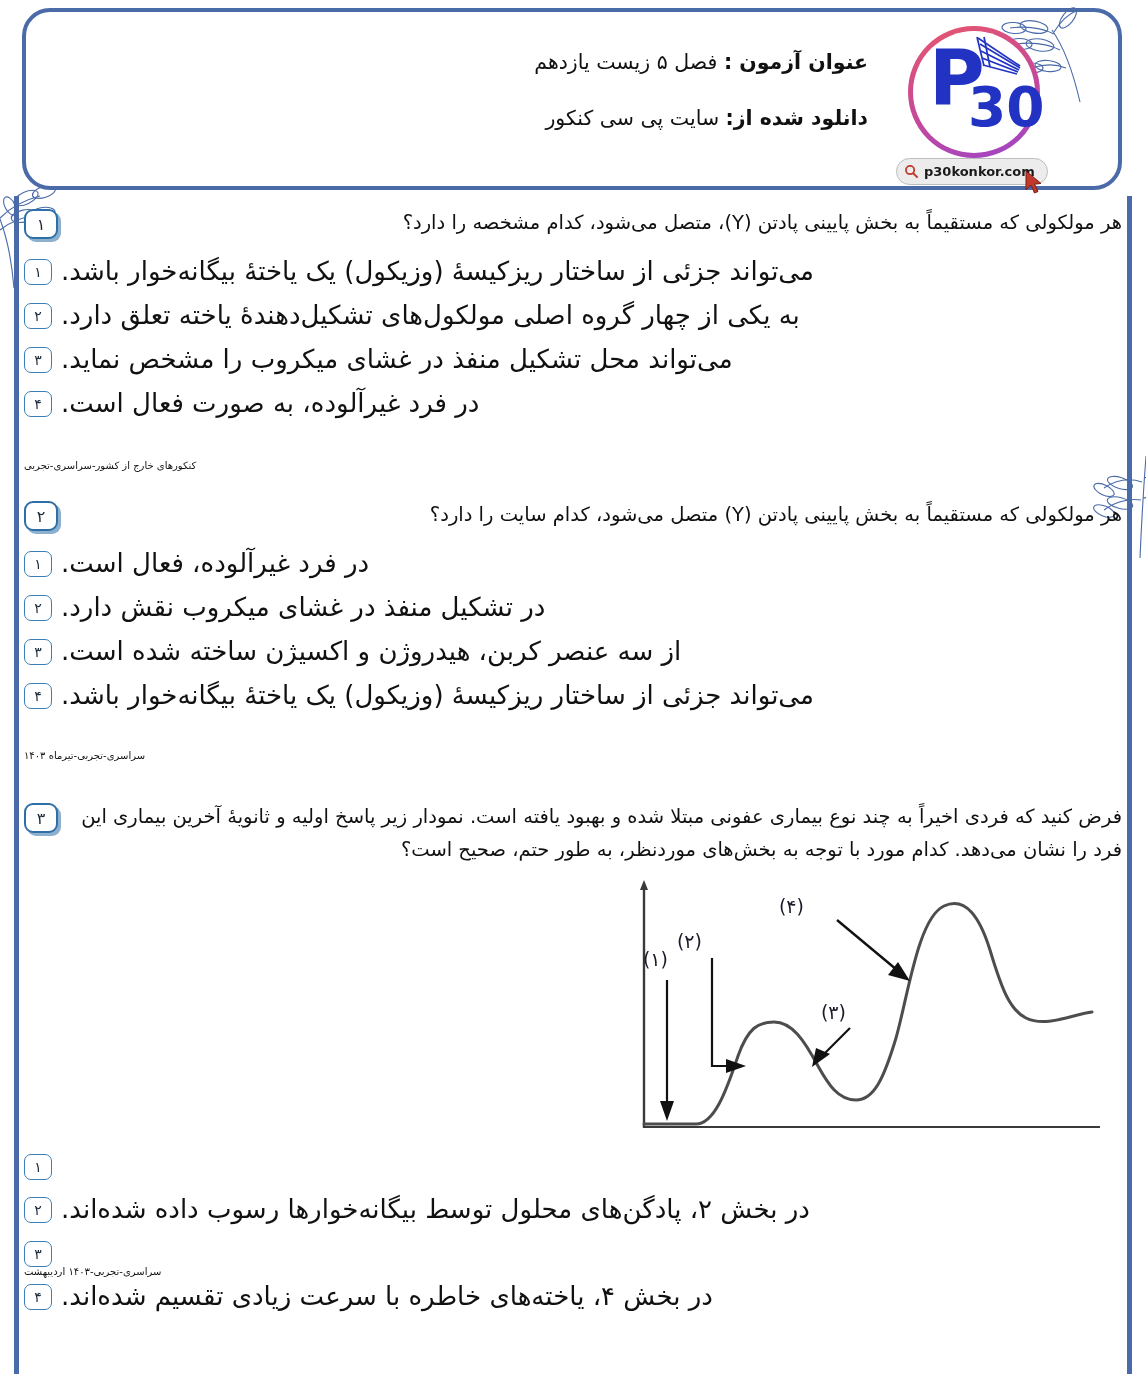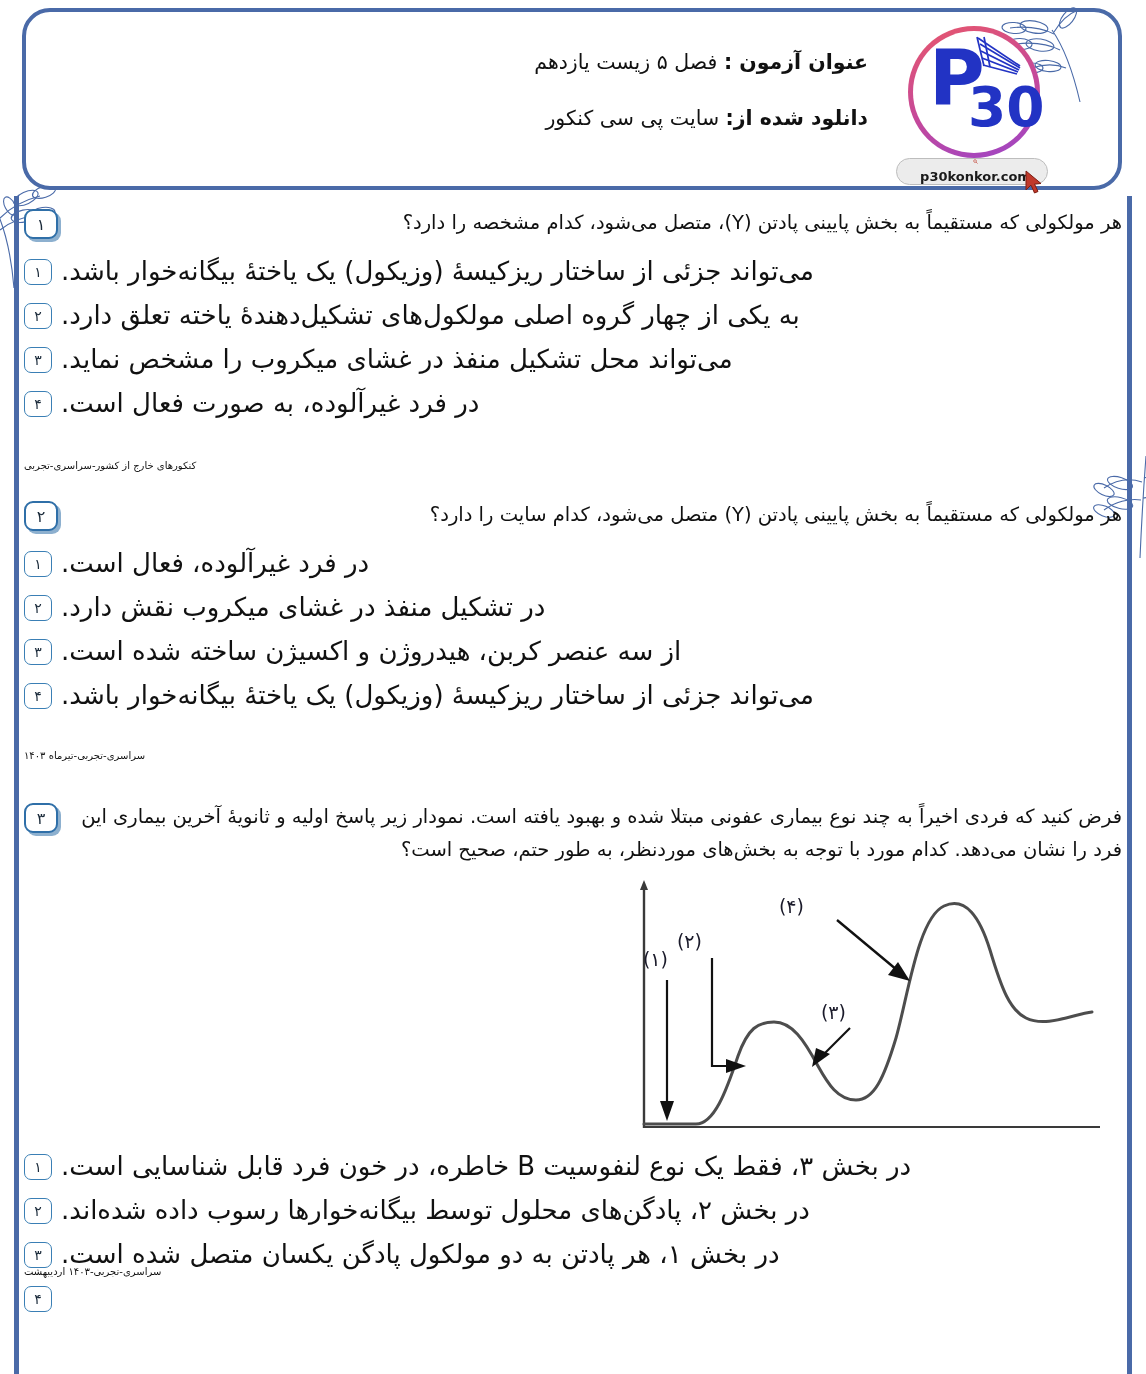--- a/index.html
+++ b/index.html
@@ -83,21 +83,20 @@
     position: absolute;
     left: 0px; top: 134px;
     width: 152px; height: 27px;
     border-radius: 14px;
     border: 1px solid #bdbdbd;
     background: #ececec;
     display: flex; align-items: center;
     direction: ltr;
     padding-left: 7px;
     gap: 5px;
-    flex-direction: column;
   }
   .logo-pill-text {
     font-family: "DejaVu Sans", sans-serif;
     font-weight: 700;
     font-size: 13px;
     color: #1a1a1a;
   }
   .cursor { position: absolute; left: 128px; top: 146px; }
 
   .header-lines {
@@ -389,29 +388,28 @@
         <g>
           <text x="182" y="35" font-size="19" fill="#1a1a2a" font-family="DejaVu Sans, sans-serif">(۴)</text>
           <line x1="215" y1="42" x2="275" y2="92" stroke="#111" stroke-width="2.4"></line>
           <polygon points="288,103 266,97 276,84" fill="#111"></polygon>
         </g>
       </svg>
     </div>
 
     <div class="opt" style="margin-top:8px;">
       <div class="optbadge">۱</div>
-      <div class="opttext">در بخش ۳، فقط یک نوع لنفوسیت B خاطره، در خون فرد قابل شناسایی است.</div>
     </div>
     <div class="opt">
       <div class="optbadge">۲</div>
       <div class="opttext">در بخش ۲، پادگن‌های محلول توسط بیگانه‌خوارها رسوب داده شده‌اند.</div>
     </div>
     <div class="opt">
       <div class="optbadge">۳</div>
-      <div class="opttext">در بخش ۱، هر پادتن به دو مولکول پادگن یکسان متصل شده است.</div>
     </div>
     <div class="opt">
       <div class="optbadge">۴</div>
+      <div class="opttext">در بخش ۴، یاخته‌های خاطره با سرعت زیادی تقسیم شده‌اند.</div>
     </div>
     <div class="source" style="top:466px;">سراسری-تجربی-۱۴۰۳ اردیبهشت</div>
   </div>
 
 </div>
 
 </body></html>

